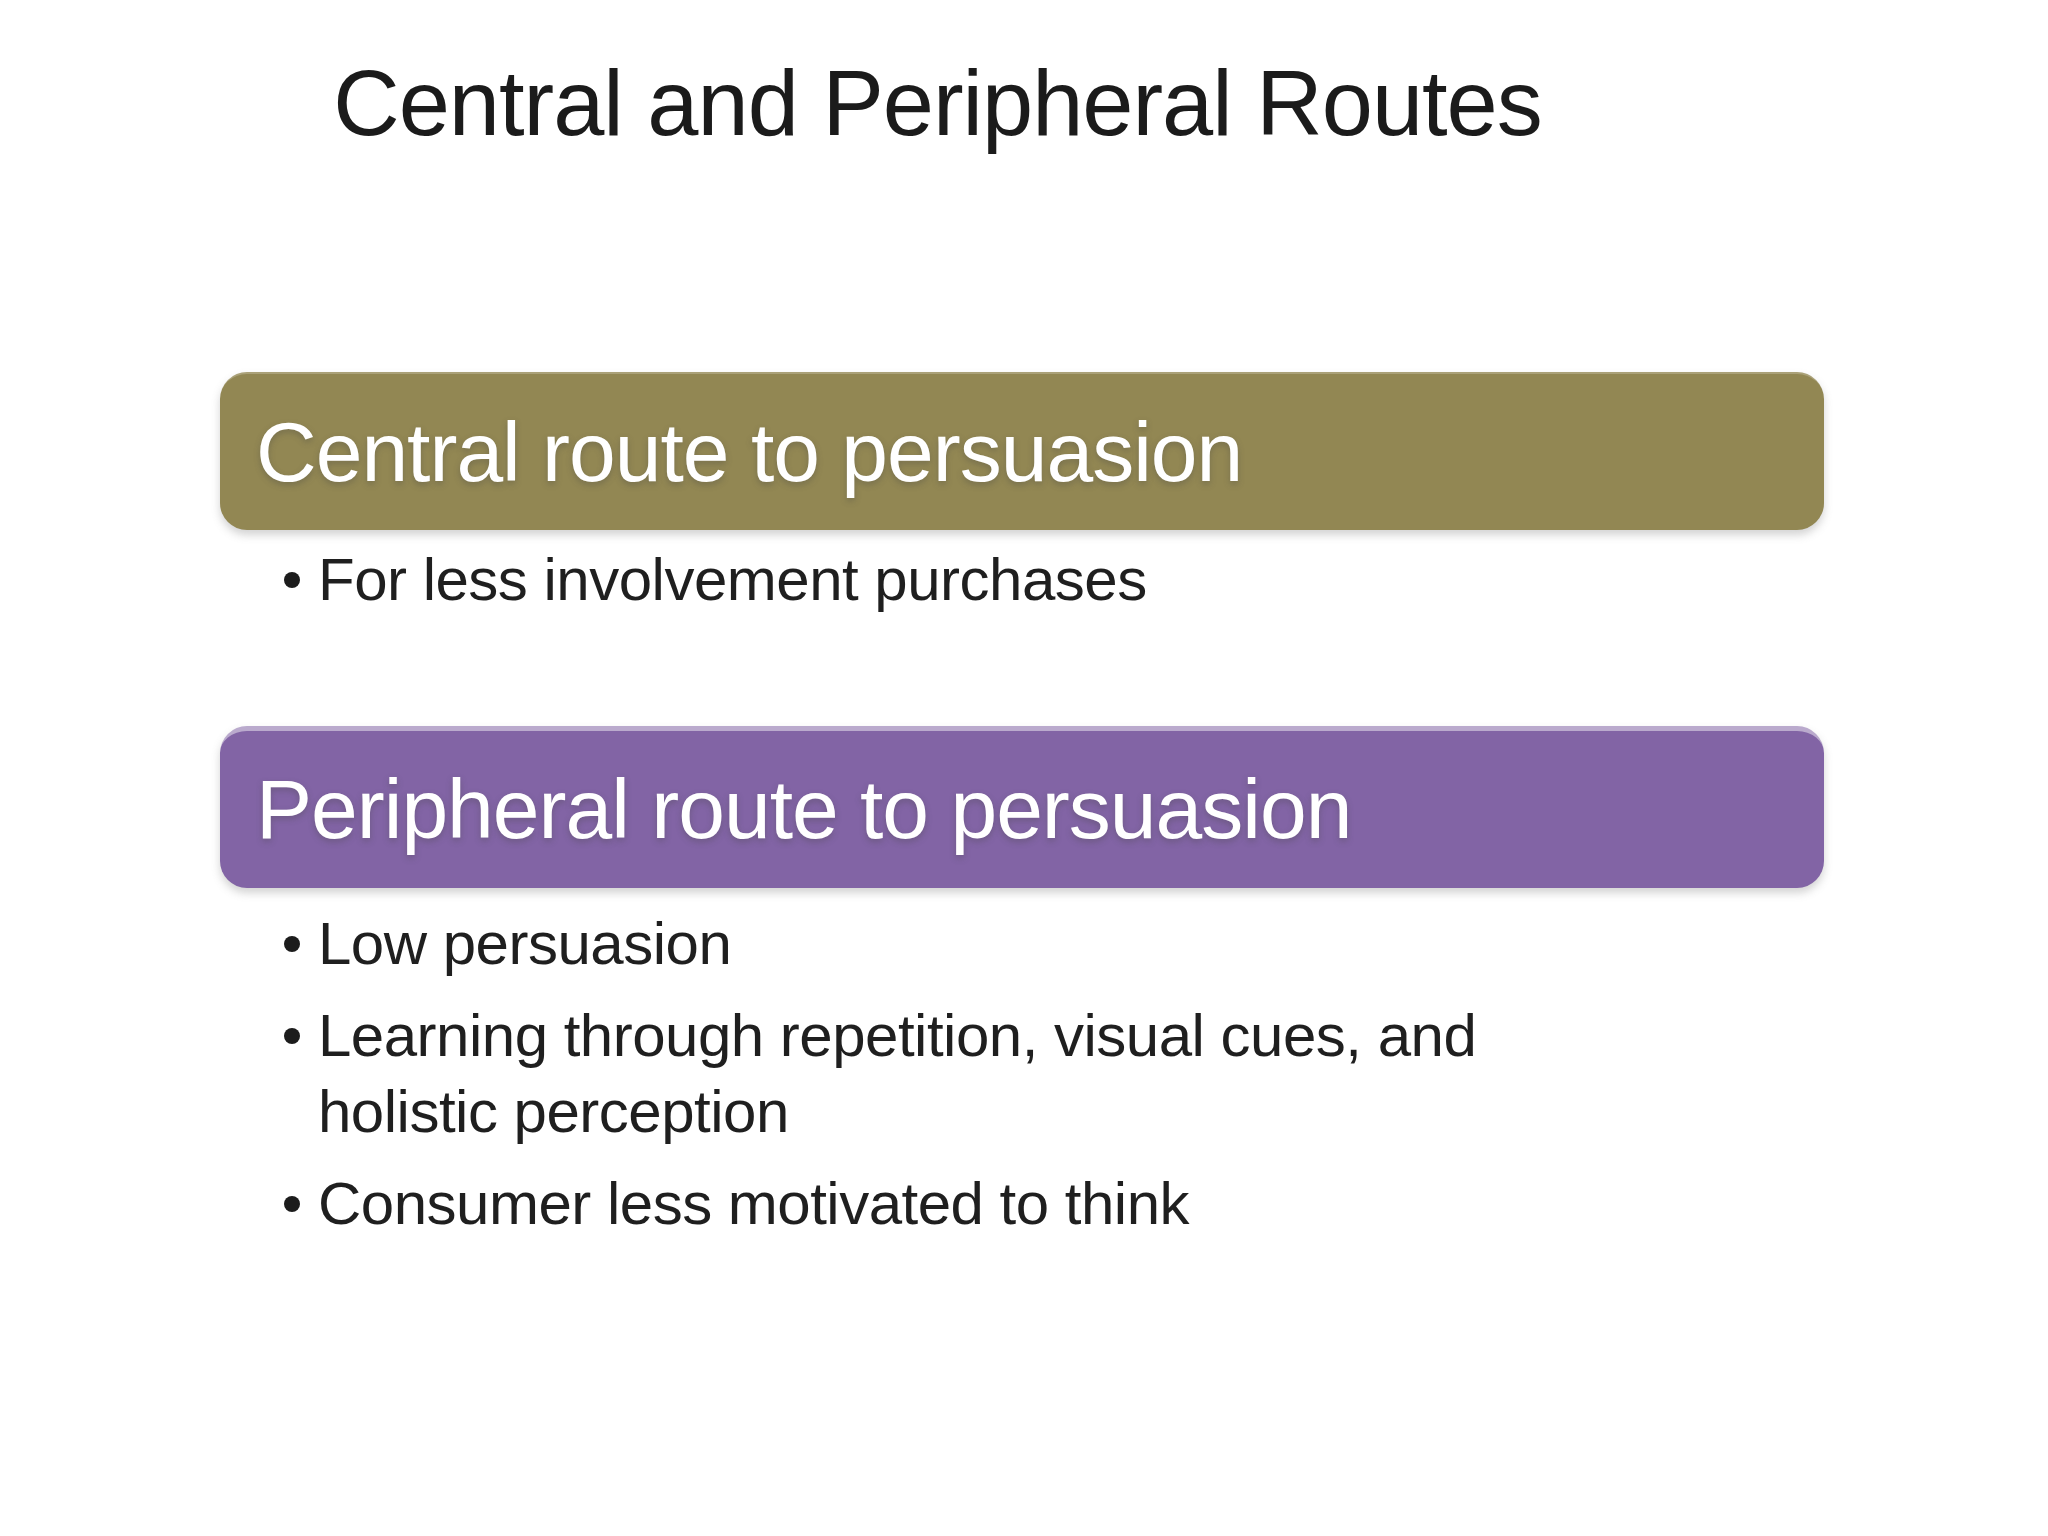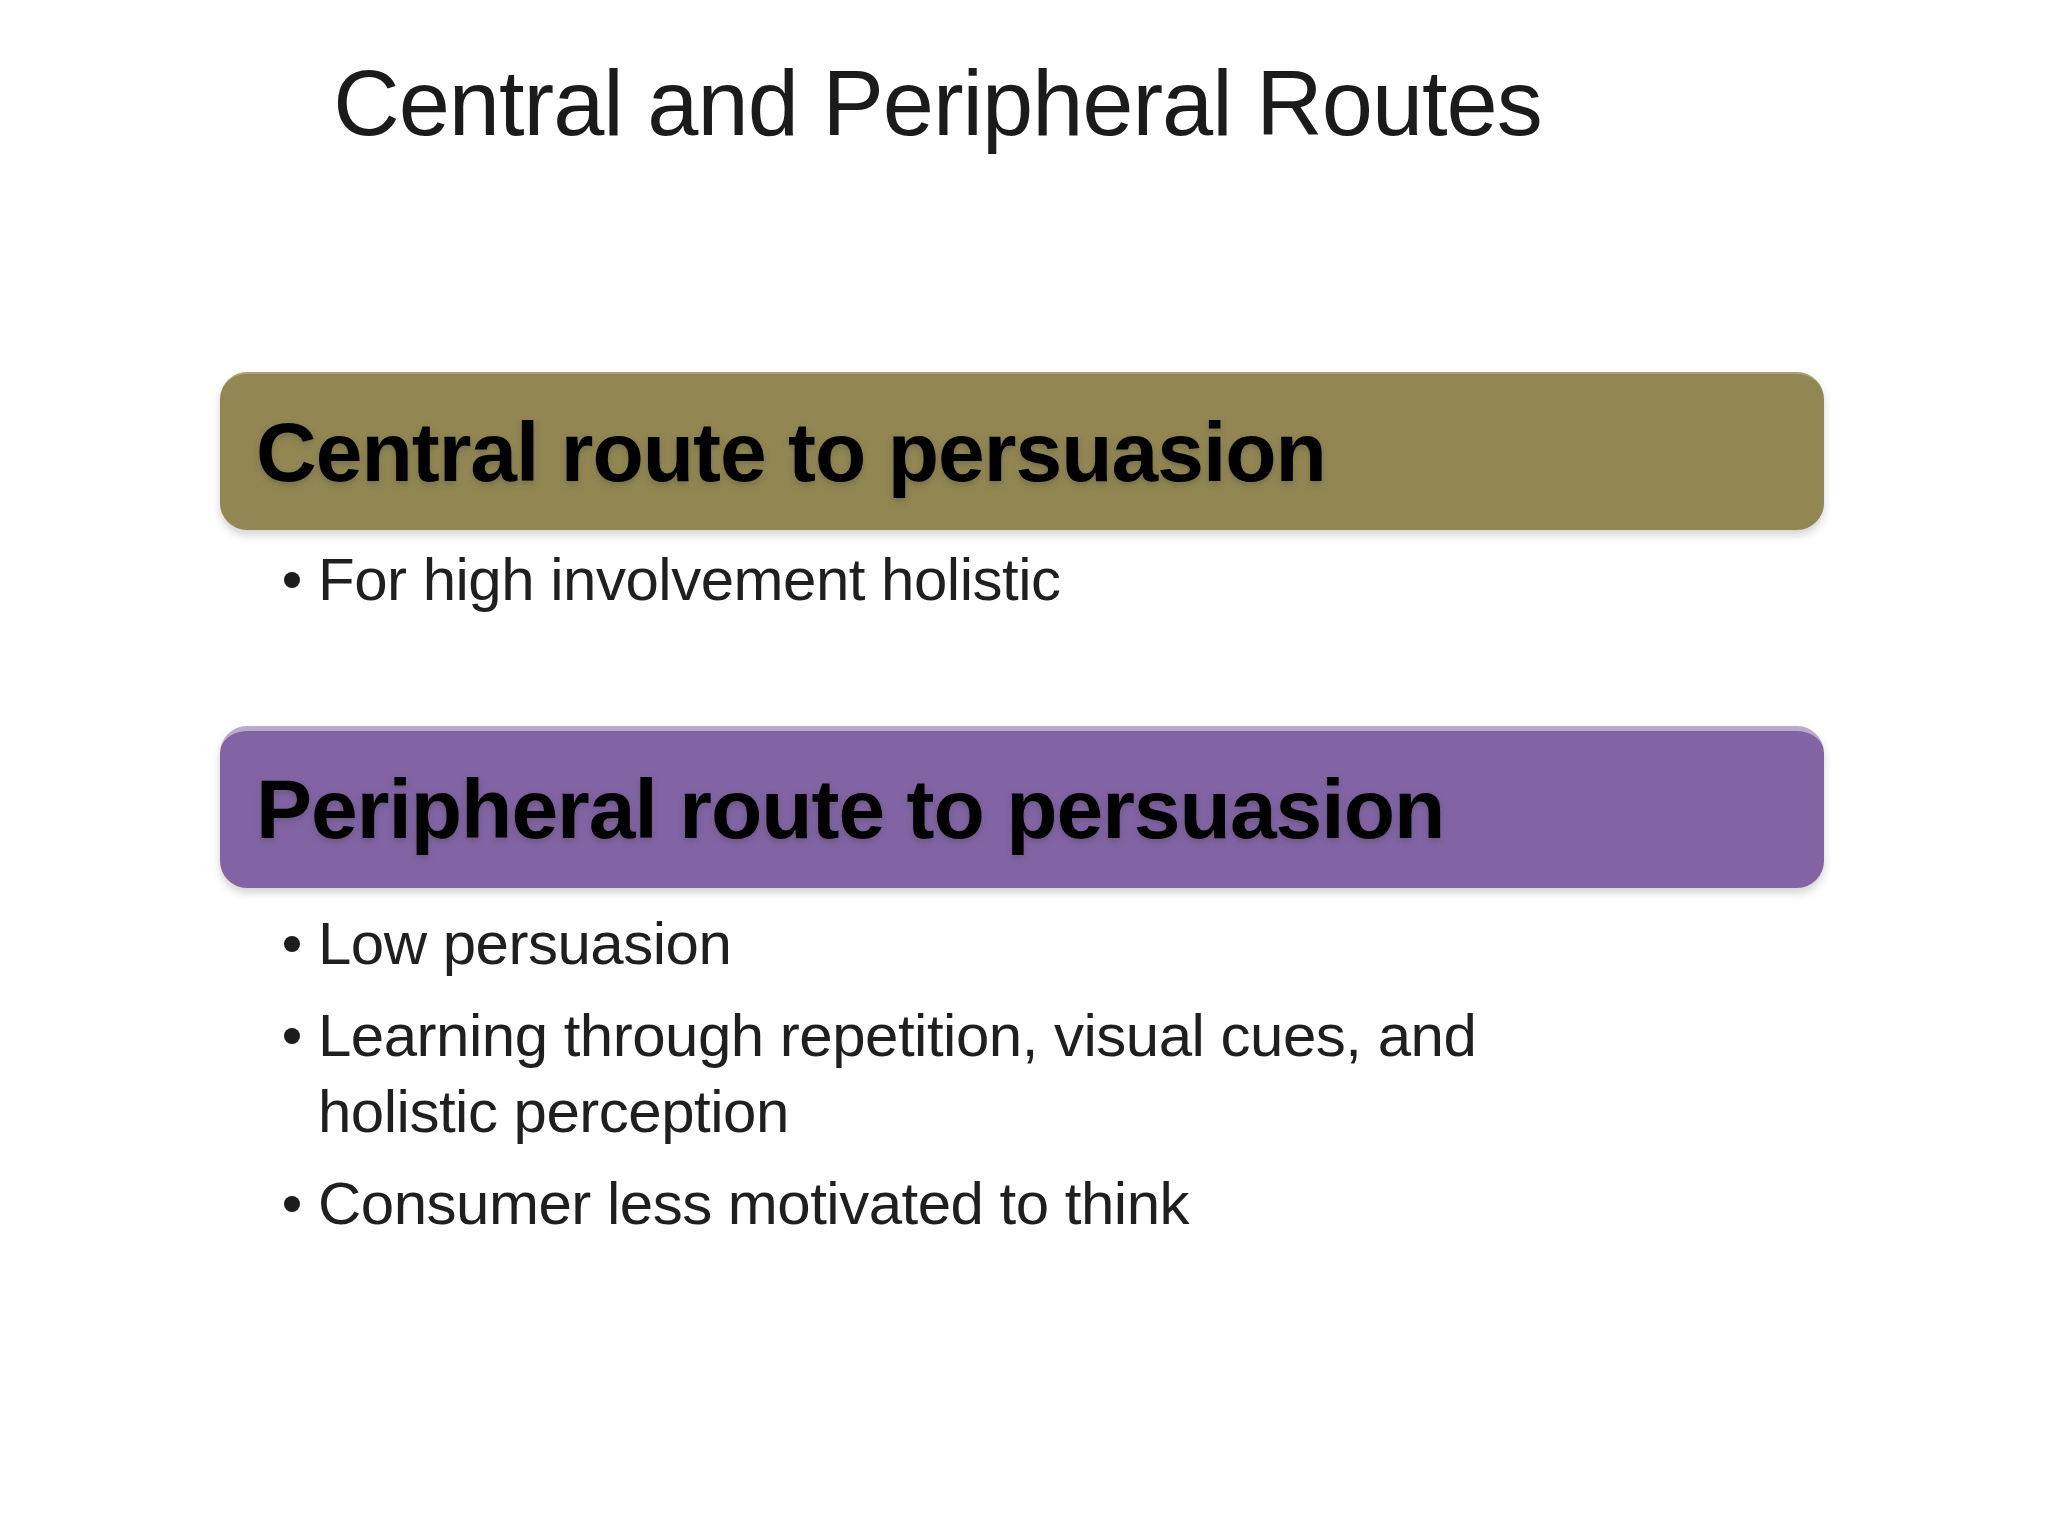--- a/index.html
+++ b/index.html
@@ -51,23 +51,23 @@
     background: #928753;
     border-top: 2px solid rgba(255, 255, 255, 0.22);
   }
   .banner-purple {
     top: 726px;
     height: 162px;
     background: #8264a5;
     border-top: 5px solid rgba(255, 255, 255, 0.45);
   }
   .banner-label {
-    color: #000000;
+    color: #ffffff;
     font-size: 84px;
-    font-weight: 700;
+    font-weight: 400;
     letter-spacing: -1px;
     text-shadow: 0 3px 6px rgba(70, 70, 70, 0.35);
     white-space: nowrap;
   }
 
   
   .bullets {
     position: absolute;
     left: 284px;
     margin: 0;
@@ -110,21 +110,21 @@
     <div>Central and Peripheral Routes</div>
   </div>
 
   <div class="banner banner-olive" style="background-color: rgb(146, 135, 83);">
     <span class="banner-label">Central route to persuasion</span>
   </div>
 
   <ul class="bullets bullets-central">
     <li class="bullet-item">
       <span class="bullet-dot"></span>
-      <span class="bullet-text">For high involvement holistic</span>
+      <span class="bullet-text">For less involvement purchases</span>
     </li>
   </ul>
 
   <div class="banner banner-purple" style="background-color: rgb(130, 100, 165);">
     <span class="banner-label">Peripheral route to persuasion</span>
   </div>
 
   <ul class="bullets bullets-peripheral">
     <li class="bullet-item">
       <span class="bullet-dot"></span>

